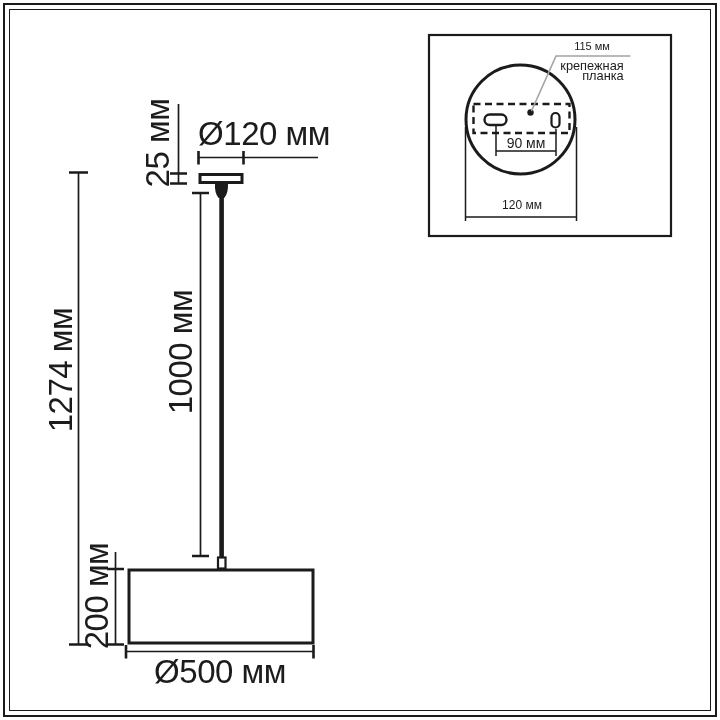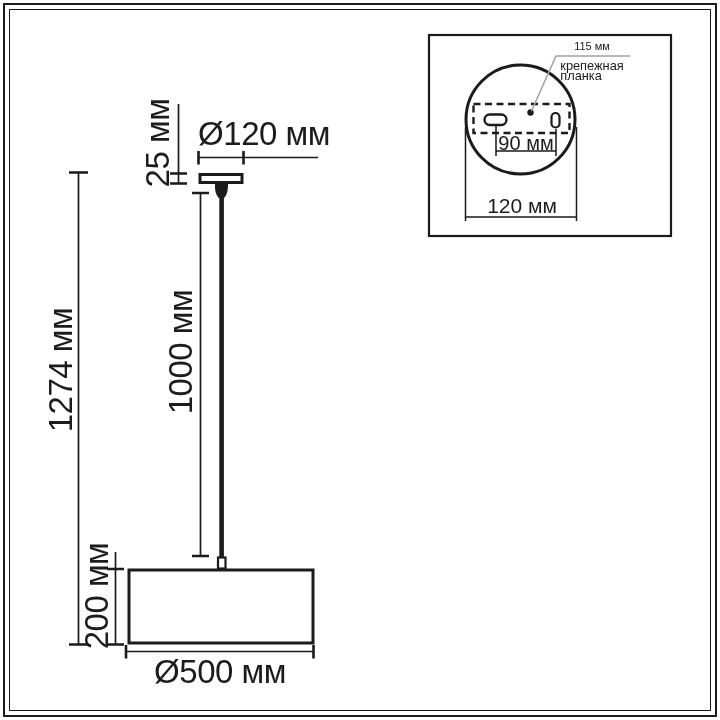--- a/index.html
+++ b/index.html
@@ -30,23 +30,23 @@
   .sw26{stroke-width:2.6}
   .sw22{stroke-width:2.2}
   .sw24{stroke-width:2.4}
   .lbl{
     position:absolute;color:var(--text);white-space:nowrap;
     line-height:1;transform:translate(-50%,-50%);
   }
   .lbl.v{transform:translate(-50%,-50%) rotate(-90deg)}
   .big{font-size:33px;letter-spacing:-0.5px}
   .sm115{font-size:11px}
-  .sm90{font-size:20px}
-  .sm120{font-size:21px}
-  .bracket{font-size:12.8px;line-height:9.8px;text-align:left}
+  .sm90{font-size:14px}
+  .sm120{font-size:12px}
+  .bracket{font-size:12.8px;line-height:9.8px;text-align:right}
 </style>
 </head>
 <body>
 
 <div class="frame outer"></div>
 <div class="frame inner"></div>
 
 <svg class="linework" width="720" height="720" viewBox="0 0 720 720">
 
   <g>

